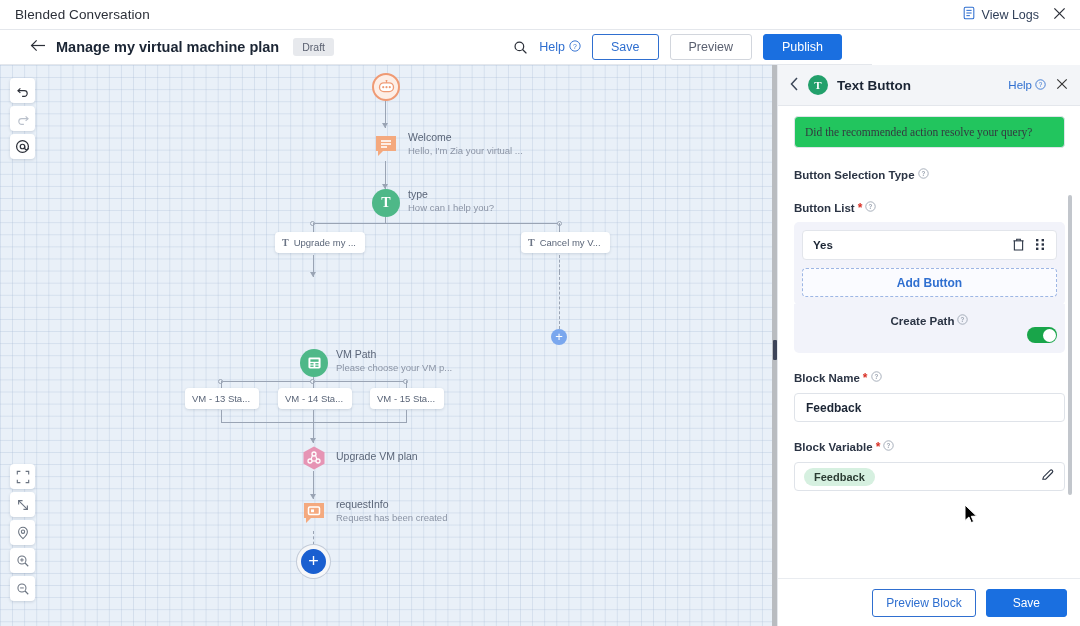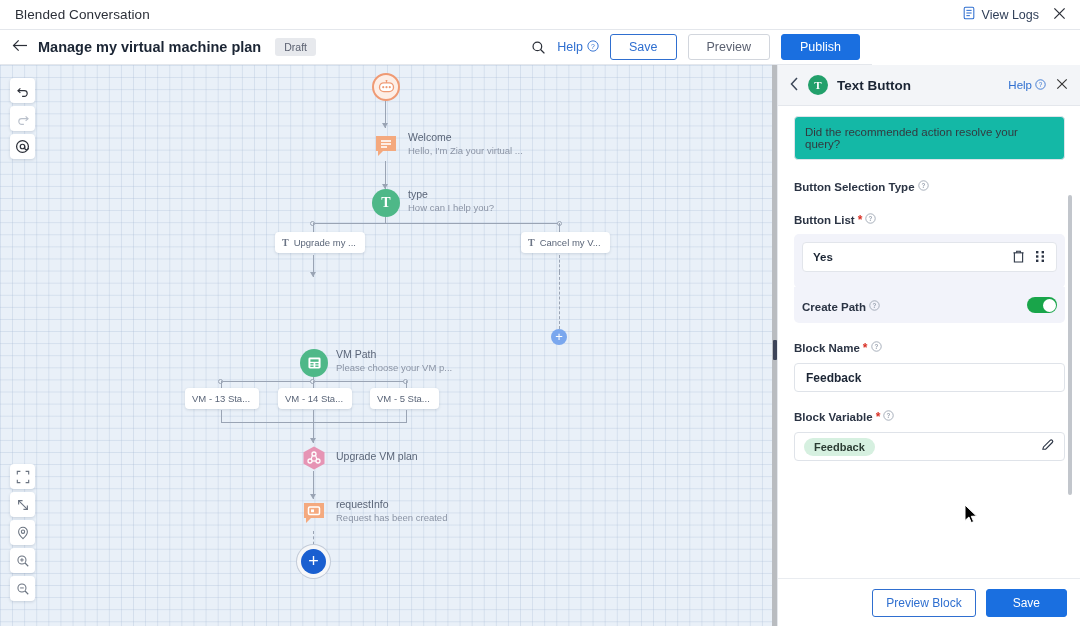--- a/index.html
+++ b/index.html
@@ -25,21 +25,21 @@
     padding-right: 14px;
   }
   .viewlogs { display: flex; align-items: center; gap: 6px; color: #2f6fd0; font-size: 12.5px; }
   .viewlogs .lbl { color: #2f3e57; }
   .win-close { font-size: 17px; color: #333; line-height: 1; cursor: pointer; }
 
   
   .subhead {
     position: absolute; left: 0; top: 30px; width: 872px; height: 35px;
     background: #ffffff; border-bottom: 1px solid #e4e7ec;
-    display: flex; align-items: center; padding: 0 12px;
+    display: flex; align-items: center; padding: 0 30px;
   }
   .back-arrow { font-size: 16px; color: #2b2f38; width: 22px; cursor: pointer; }
   .flow-title { font-size: 14.5px; font-weight: bold; color: #1b2534; margin-left: 4px; }
   .draft-badge {
     margin-left: 14px; background: #e7e9ed; color: #5a6070;
     font-size: 10.5px; padding: 3px 9px; border-radius: 3px;
   }
   .subhead-right { margin-left: auto; display: flex; align-items: center; gap: 11px; }
   .hdr-help { color: #2f6fd0; font-size: 12.5px; display: flex; align-items: center; gap: 4px; }
   .btn {
@@ -128,22 +128,23 @@
   }
   .panel-title { font-size: 13.5px; font-weight: bold; color: #1b2534; }
   .panel-head-right { margin-left: auto; display: flex; align-items: center; gap: 10px; }
   .panel-help { color: #2f6fd0; font-size: 11.5px; display:flex; align-items:center; gap:3px; }
   .panel-close { font-size: 14px; color: #333; cursor: pointer; }
 
   .panel-body { position: absolute; top: 41px; left: 0; width: 303px; height: 440px;
                 overflow: hidden; padding: 8px 16px 0 16px; }
   .q-box {
     border: 1px solid #dfe3e9; border-radius: 4px; padding: 9px 10px;
-    font-size: 11.5px; color: #33393f; background: #14b8a6;
+    font-size: 11.5px; color: #33393f; background: #22c55e;
     margin-top: 2px;
+    font-family: Liberation Serif, serif;
   }
   .fld-label { font-size: 11.5px; color: #2b3444; font-weight: bold;
                display: flex; align-items: center; gap: 3px; }
   .req { color: #d93025; font-size: 12px; line-height: 8px; }
   .mt22 { margin-top: 20px; }
   .mt18 { margin-top: 18px; }
 
   .radio-row { display: flex; align-items: center; gap: 0; margin-top: 11px; }
   .radio-item { display: flex; align-items: center; gap: 7px; cursor: pointer; font-size: 12px;
                 font-weight: bold; color: #1b2534; }
@@ -162,22 +163,22 @@
     height: 30px; display: flex; align-items: center; padding: 0 10px;
     font-size: 11.5px; color: #1b2534; font-weight: bold; margin-bottom: 8px;
   }
   .btn-row .acts { margin-left: auto; display: flex; align-items: center; gap: 11px; }
   .add-btn {
     border: 1px dashed #9db6e4; border-radius: 4px; height: 29px;
     display: flex; align-items: center; justify-content: center;
     color: #2f6fd0; font-size: 12px; font-weight: bold; cursor: pointer; background: #fafbff;
   }
   .createpath {
-    display: flex; align-items: flex-end; padding: 10px 8px 10px 8px;
-    background: #f2f3fa; border-radius: 0 0 5px 5px; margin-top: -1px;
+    display: flex; align-items: center; padding: 10px 8px 10px 8px;
+    background: #f2f3fa; border-radius: 0 0 5px 5px; margin-top: -1px; flex-direction: column;
   }
   .toggle { margin-left: auto; width: 30px; height: 16px; border-radius: 8px; background: #19a54a;
             position: relative; cursor: pointer; }
   .toggle::after { content: ""; position: absolute; right: 1.5px; top: 1.5px;
                    width: 13px; height: 13px; border-radius: 50%; background: #fff; }
 
   .text-input {
     margin-top: 9px; border: 1px solid #dfe3e9; border-radius: 4px; height: 29px;
     display: flex; align-items: center; padding: 0 11px;
     font-size: 12px; color: #1b2534; font-weight: bold; background: #fff;
@@ -362,21 +363,21 @@
     <div class="edge vline" style="left:313px; top:316px; height:8px;"></div>
     <div class="edge vline" style="left:406px; top:316px; height:8px;"></div>
 
     <div class="chip" style="left:185px; top:323px;">
       <span>VM - 13 Sta...</span>
     </div>
     <div class="chip" style="left:278px; top:323px;">
       <span>VM - 14 Sta...</span>
     </div>
     <div class="chip" style="left:370px; top:323px;">
-      <span>VM - 5 Sta...</span>
+      <span>VM - 15 Sta...</span>
     </div>
 
     <div class="edge vline" style="left:221px; top:345px; height:12px;"></div>
     <div class="edge vline" style="left:406px; top:345px; height:12px;"></div>
     <div class="edge hline" style="left:221px; top:357px; width:186px;"></div>
     <div class="edge vline" style="left:313px; top:345px; height:33px;"></div>
     <div class="arrowhead" style="left:309.5px; top:373px;"></div>
 
     <div class="edge vline" style="left:313px; top:406px; height:28px;"></div>
     <div class="arrowhead" style="left:309.5px; top:429px;"></div>
@@ -546,20 +547,21 @@
                     <rect x="6.6" y="1" width="2.4" height="2.4"></rect>
                     <rect x="1" y="5.3" width="2.4" height="2.4"></rect>
                     <rect x="6.6" y="5.3" width="2.4" height="2.4"></rect>
                     <rect x="1" y="9.6" width="2.4" height="2.4"></rect>
                     <rect x="6.6" y="9.6" width="2.4" height="2.4"></rect>
                   </g>
                 </svg>
             </span>
           </span>
         </div>
+        <div class="add-btn">Add Button</div>
       </div>
 
       <div class="createpath">
         <span class="fld-label">
           <span>Create Path</span>
           <span>
             <svg width="11" height="11" viewBox="0 0 14 14">
                 <circle cx="7" cy="7" r="6" fill="none" stroke="#9aa3b0" stroke-width="1.1"></circle>
                 <text x="7" y="10.2" font-size="8" fill="#9aa3b0" text-anchor="middle" font-family="Liberation Sans, sans-serif">?</text>
               </svg>

